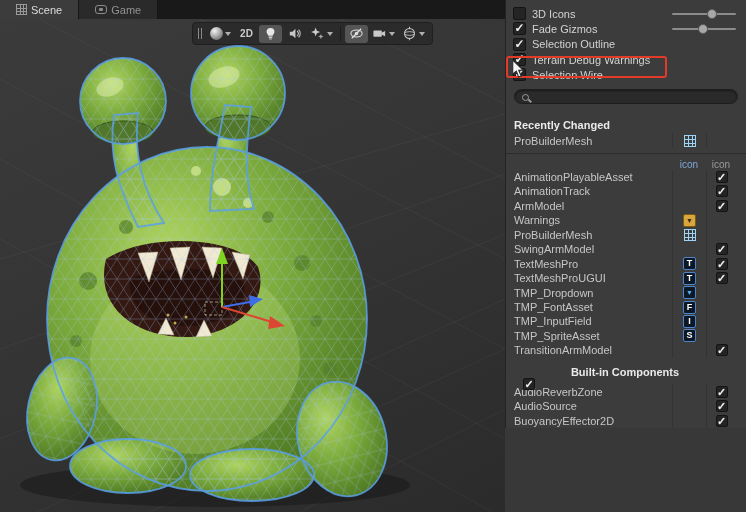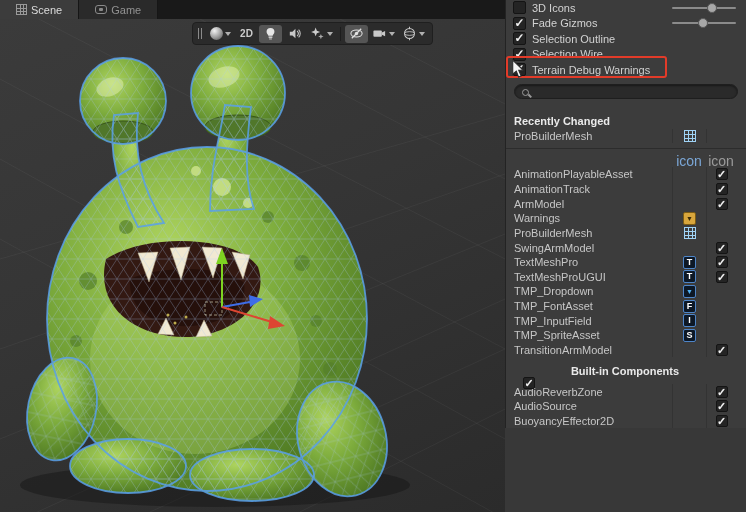--- a/index.html
+++ b/index.html
@@ -26,41 +26,41 @@
   .scene-toolbar{position:absolute;left:192px;top:3px;height:23px;display:flex;align-items:center;gap:1px;background:#2b2b2b;border:1px solid #1f1f1f;border-radius:4px;padding:0 4px;}
   .tb-handle{width:4px;height:11px;border-left:1px solid #8a8a8a;border-right:1px solid #8a8a8a;margin:0 4px 0 1px;}
   .tb-btn{appearance:none;background:transparent;border:0;height:18px;min-width:23px;padding:0 3px;display:flex;align-items:center;justify-content:center;gap:1px;border-radius:3px;cursor:default;}
   .tb-btn.active{background:#555555;}
   .tb-label{font-size:10px;font-weight:bold;color:#cccccc;font-family:"Liberation Sans",sans-serif;}
   .sphere-icon{width:13px;height:13px;border-radius:50%;background:radial-gradient(circle at 35% 30%,#f2f2f2,#9a9a9a 55%,#474747 100%);}
   .caret{width:0;height:0;border-left:3px solid transparent;border-right:3px solid transparent;border-top:4px solid #b0b0b0;margin-left:1px;}
   .tb-sep{width:1px;height:14px;background:#1d1d1d;margin:0 3px;}
 
   
-  .panel{position:absolute;left:505px;top:0;width:241px;height:428px;background:#3c3c3c;border-left:1px solid #232323;display:flex;flex-direction:column;padding-top:0;font-size:11px;color:#c8c8c8;}
+  .panel{position:absolute;left:505px;top:0;width:241px;height:428px;background:#3c3c3c;border-left:1px solid #232323;display:flex;flex-direction:column;padding-top:6px;font-size:11px;color:#c8c8c8;}
   .toggle-row{position:relative;display:flex;align-items:center;height:18px;padding-left:7px;gap:6px;}
   .toggle-label{color:#d2d2d2;white-space:nowrap;}
   .checkbox{width:13px;height:13px;background:#242424;border:1px solid #141414;border-radius:2px;position:relative;flex:0 0 auto;}
   .checkbox.checked::after{content:"✓";position:absolute;left:0;top:-1px;width:100%;text-align:center;font-size:12px;line-height:13px;color:#efefef;font-weight:bold;}
   .checkbox.sm{width:12px;height:12px;}
   .checkbox.sm.checked::after{font-size:11px;line-height:12px;}
   .slider{position:absolute;right:10px;top:50%;margin-top:-5px;width:64px;height:10px;}
   .slider::before{content:"";position:absolute;left:0;right:0;top:4px;height:2px;background:#8b8b8b;border-radius:1px;}
   .slider .thumb{position:absolute;top:0;width:10px;height:10px;margin-left:-5px;border-radius:50%;background:#a8a8a8;border:1px solid #5a5a5a;}
 
   .search-wrap{position:relative;margin:7px 8px 0 8px;height:17px;background:#2a2a2a;border:1px solid #1e1e1e;border-radius:9px;box-shadow:inset 0 1px 2px rgba(0,0,0,.45);display:flex;align-items:center;padding-left:20px;}
   .mag{position:absolute;left:7px;top:4px;width:7px;height:7px;border:1.4px solid #9a9a9a;border-radius:50%;}
   .mag::after{content:"";position:absolute;width:4px;height:1.5px;background:#9a9a9a;transform:rotate(45deg);right:-3.6px;bottom:-1.2px;}
   .search-input{background:transparent;border:0;outline:none;color:#dddddd;font-size:11px;width:100%;height:100%;padding:0;font-family:"Liberation Sans",sans-serif;}
 
   .g-header{display:flex;align-items:center;height:19px;padding:0 10px 0 8px;font-weight:bold;color:#eaeaea;}
   .g-header .h-label{flex:1;}
   .mt14{margin-top:13px;} .mt8{margin-top:8px;flex-direction:column;}
   .divider{height:1px;background:#2c2c2c;margin:5px 0 3px 0;}
-  .col-heads{display:flex;justify-content:flex-end;align-items:center;height:13px;padding-right:10px;font-size:14px;margin-top:2px;}
+  .col-heads{display:flex;justify-content:flex-end;align-items:center;height:13px;padding-right:10px;font-size:10px;margin-top:2px;}
   .col-heads .ch-icon{width:34px;text-align:center;color:#7ba7d7;}
   .col-heads .ch-gizmo{width:30px;text-align:center;color:#9a9a9a;}
 
   .g-row{display:flex;align-items:center;height:17px;padding:0 10px 0 8px;color:#c6c6c6;}
   .g-label{flex:1;white-space:nowrap;overflow:hidden;}
   .col-icon{width:34px;align-self:stretch;display:flex;align-items:center;justify-content:center;border-left:1px solid #333333;}
   .col-gizmo{width:30px;align-self:stretch;display:flex;align-items:center;justify-content:center;border-left:1px solid #333333;}
 
   .icon-tmp{width:13px;height:13px;background:#0d1826;border:1px solid #4e85c8;border-radius:2px;color:#ffffff;font-size:9px;font-weight:bold;display:flex;align-items:center;justify-content:center;line-height:1;}
   .icon-tmp.dd{color:#52b0f0;font-size:7px;}
@@ -261,25 +261,25 @@
       <span class="slider">
           <span class="thumb" style="left:48%"></span>
         </span>
     </div>
     <div class="toggle-row">
       <span class="checkbox checked"></span>
       <span class="toggle-label">Selection Outline</span>
     </div>
     <div class="toggle-row">
       <span class="checkbox checked"></span>
-      <span class="toggle-label">Selection Wire</span>
+      <span class="toggle-label">Terrain Debug Warnings</span>
     </div>
     <div class="toggle-row">
       <span class="checkbox checked"></span>
-      <span class="toggle-label">Terrain Debug Warnings</span>
+      <span class="toggle-label">Selection Wire</span>
     </div>
 
     <div class="search-wrap">
       <span class="mag"></span>
       <input class="search-input" value="" style="">
     </div>
 
     <div class="g-header mt14">
       <span class="h-label">Recently Changed</span>
     </div>

